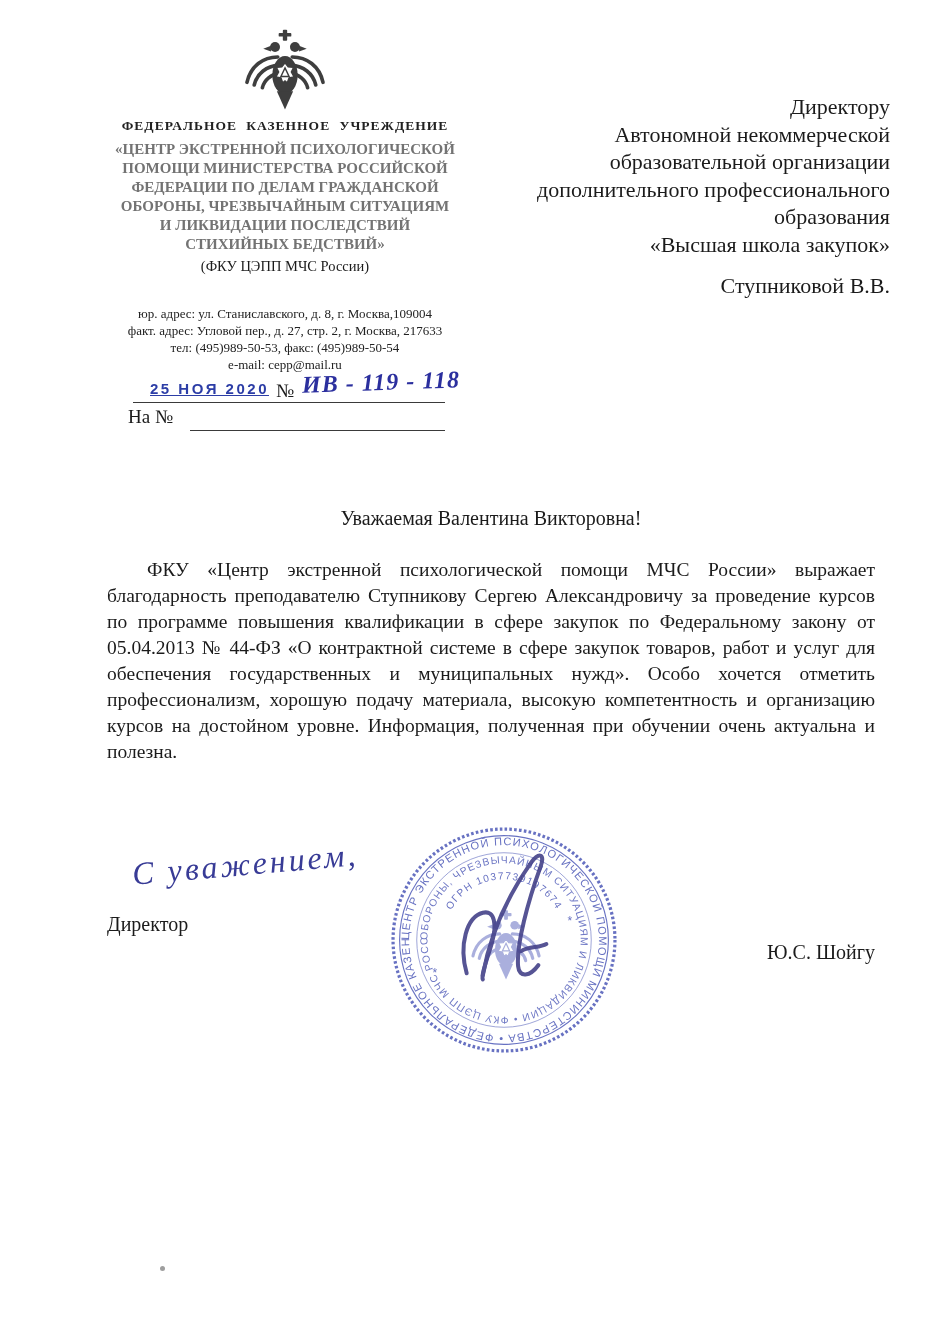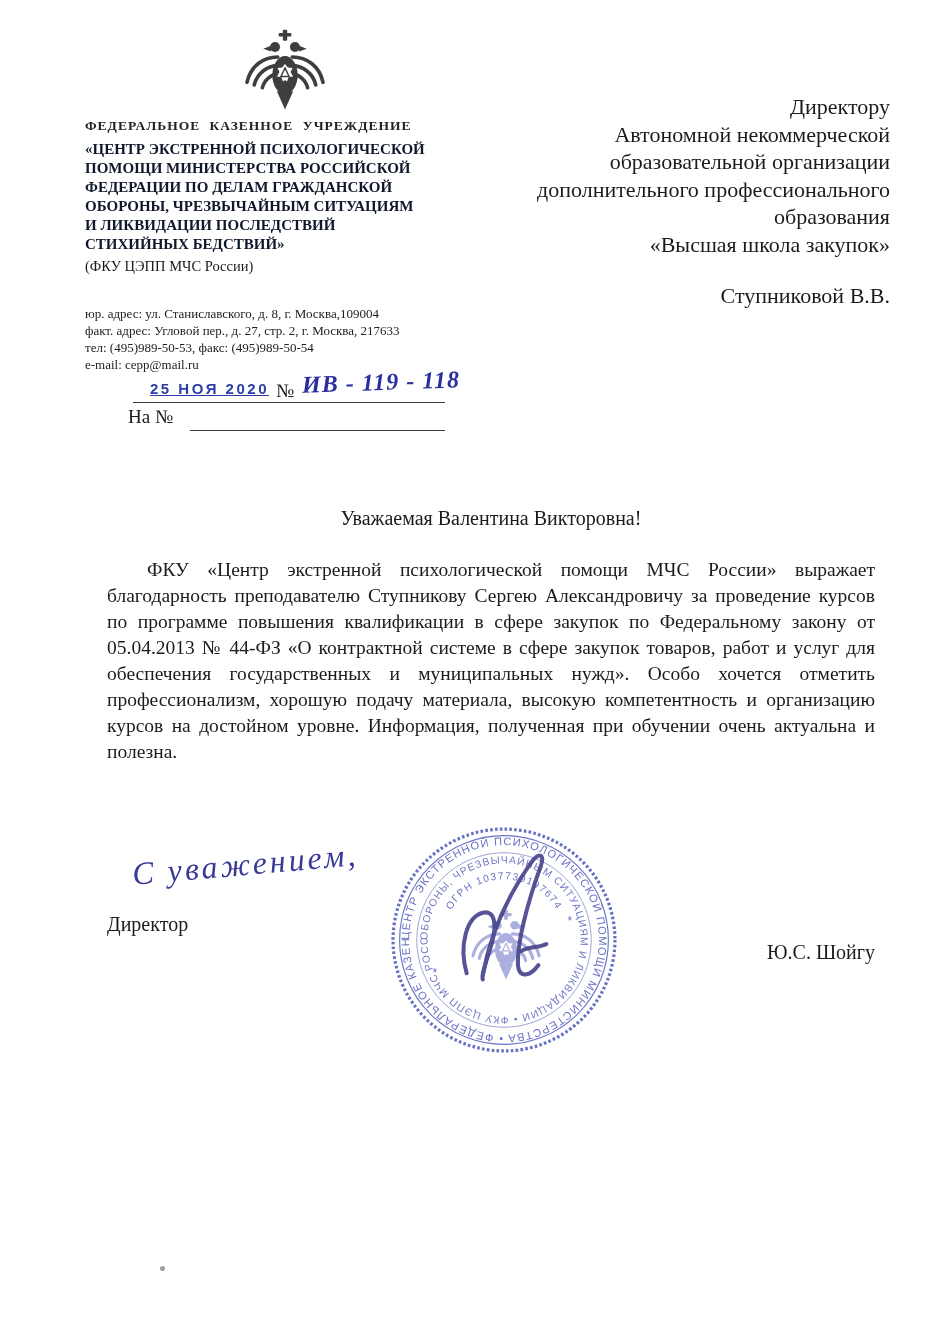--- a/index.html
+++ b/index.html
@@ -2,24 +2,24 @@
 <html><head>
 <meta charset="utf-8">
 <style>
   html,body{margin:0;padding:0;background:#e8e8e8;}
   .page{
     position:relative; width:933px; height:1319px; margin:0 auto;
     background:#ffffff; overflow:hidden;
     font-family:"Liberation Serif", serif; color:#1b1b1b;
   }
   
-  .letterhead{position:absolute; left:85px; top:28px; width:400px; text-align:left;}
+  .letterhead{position:absolute; left:85px; top:28px; width:400px; text-align:center;}
   .emblem{display:block; margin:0 auto 4px auto; color:#3e3e3e;}
   .org-type{font-size:13.5px; font-weight:bold; letter-spacing:1px; word-spacing:5px; color:#222;}
-  .org-name{margin-top:6px; font-size:15px; font-weight:bold; line-height:19px; color:#0f172a;}
+  .org-name{margin-top:6px; font-size:15px; font-weight:bold; line-height:19px; color:#737373;}
   .org-short{margin-top:4px; font-size:14.5px;}
   .addr{margin-top:30px; font-size:13px; line-height:17px; color:#222;}
   
   .date-stamp{
     position:absolute; left:150px; top:380px;
     font-family:"Liberation Sans", sans-serif; font-weight:bold;
     font-size:15px; letter-spacing:2.5px; color:#2c3da6; white-space:nowrap;text-decoration:underline;
   }
   .rule{position:absolute; height:0; border-top:1.5px solid #3a3a3a;}
   .rule-date{left:133px; top:402px; width:212px;}
@@ -28,21 +28,21 @@
   .num-label{position:absolute; left:276px; top:380px; font-size:19px;}
   .num-value{
     position:absolute; left:302px; top:369px;
     font-style:italic; font-weight:bold; font-size:24px; letter-spacing:1px;
     color:#2b2f9e; transform:rotate(-2deg); white-space:nowrap;
   }
   .reply-label{position:absolute; left:128px; top:406px; font-size:19px;}
   
   .addressee{position:absolute; left:470px; top:93px; width:420px; text-align:right;
              font-size:22px; line-height:27.5px;}
-  .addressee .name{margin-top:24px; padding-left:40px;}
+  .addressee .name{margin-top:14px; padding-left:40px;}
   
   .salutation{position:absolute; left:107px; top:507px; width:768px; text-align:center; font-size:20px;}
   .body-text{position:absolute; left:107px; top:557px; width:768px;
              font-size:19.5px; line-height:26px; text-align:justify;}
   .body-text p{margin:0; text-indent:40px;}
   
   .closing-hand{
     position:absolute; left:132px; top:846px;
     font-style:italic; font-size:32px; letter-spacing:3px; color:#383b96;
     transform:rotate(-5deg); white-space:nowrap;

